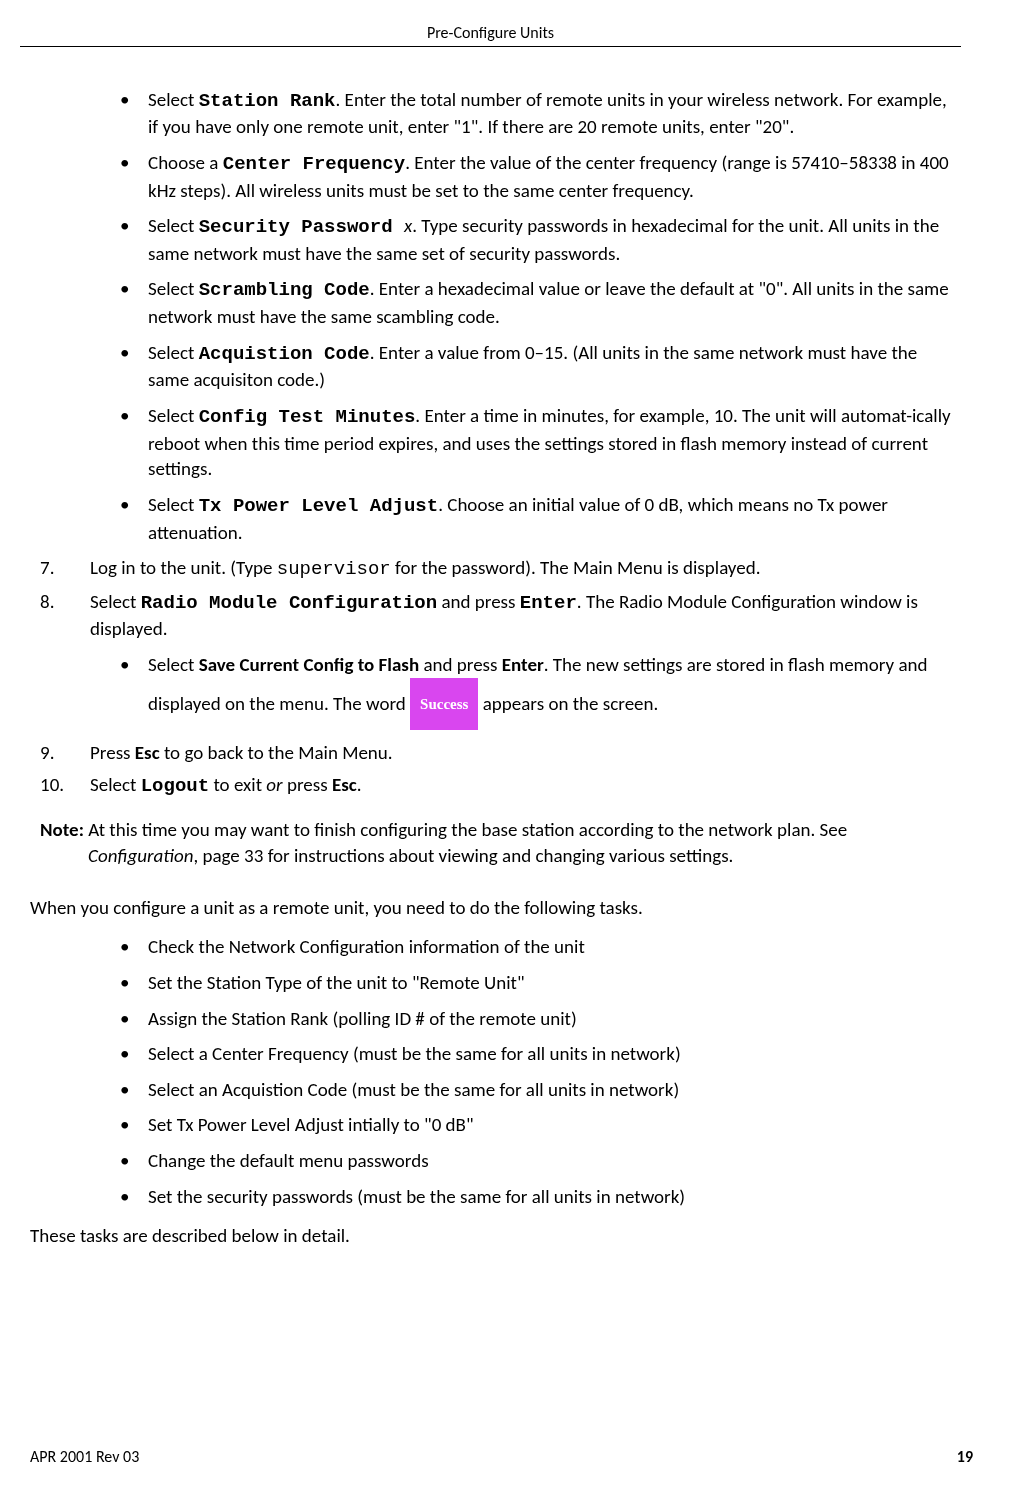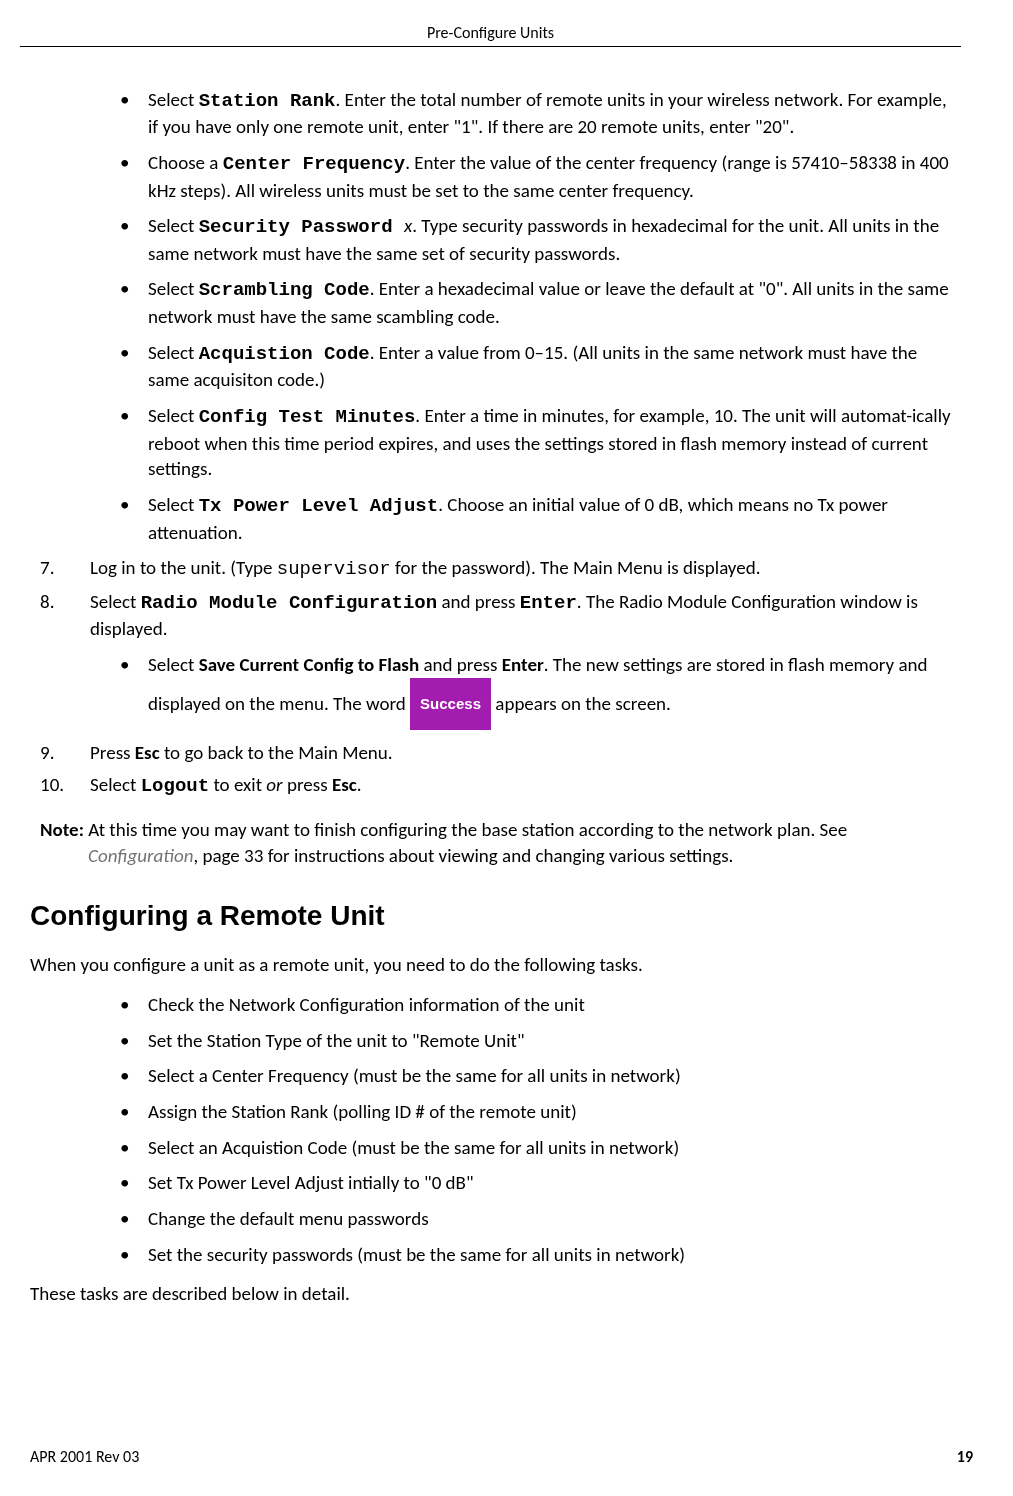--- a/index.html
+++ b/index.html
@@ -60,36 +60,36 @@
     margin-bottom: 6px;
   }
   .num-list > li .num {
     position: absolute;
     left: 10px;
     top: 0;
     width: 40px;
   }
   .success-box {
     display: inline-block;
-    background: #a21caf;
+    background: #d946ef;
     color: #fff;
-    font-family: Liberation Sans, sans-serif;
+    font-family: Liberation Serif, serif;
     font-weight: bold;
     font-size: 15px;
     padding: 16px 10px;
     vertical-align: 1px;
   }
   .note-block {
     margin-top: 18px;
     margin-bottom: 26px;
     padding-left: 58px;
     text-indent: -48px;
   }
   .note-block .label { font-weight: bold; }
-  .link { font-style: italic; color: #737373; }
+  .link { font-style: italic; color: #000000; }
   h2.section {
     font-family: Helvetica, Arial, sans-serif;
     font-weight: bold;
     font-size: 28px;
     margin: 28px 0 18px 0;
   }
   .body-para {
     margin: 0 0 14px 0;
   }
   .task-list {
@@ -168,29 +168,28 @@
       <span>
         <span>Select </span><span class="mono">Logout</span><span> to exit </span><span class="italic">or</span><span> press </span><span class="bold">Esc</span><span>.</span>
       </span>
     </li>
   </ol>
 
   <p class="note-block">
     <span class="label">Note:</span><span> At this time you may want to finish configuring the base station according to the network plan. See </span><span class="link">Configuration</span><span>, page 33 for instructions about viewing and changing various settings.</span>
   </p>
 
-  <h2 class="section">Configuring a Remote Unit</h2>
 
   <p class="body-para">When you configure a unit as a remote unit, you need to do the following tasks.</p>
 
   <ul class="task-list" id="task-list">
       <li>Check the Network Configuration information of the unit</li>
       <li>Set the Station Type of the unit to "Remote Unit"</li>
+      <li>Assign the Station Rank (polling ID # of the remote unit)</li>
       <li>Select a Center Frequency (must be the same for all units in network)</li>
-      <li>Assign the Station Rank (polling ID # of the remote unit)</li>
       <li>Select an Acquistion Code (must be the same for all units in network)</li>
       <li>Set Tx Power Level Adjust intially to "0 dB"</li>
       <li>Change the default menu passwords</li>
       <li>Set the security passwords (must be the same for all units in network)</li>
     </ul>
 
   <p class="body-para">These tasks are described below in detail.</p>
 </div>
 
 <div class="footer">

